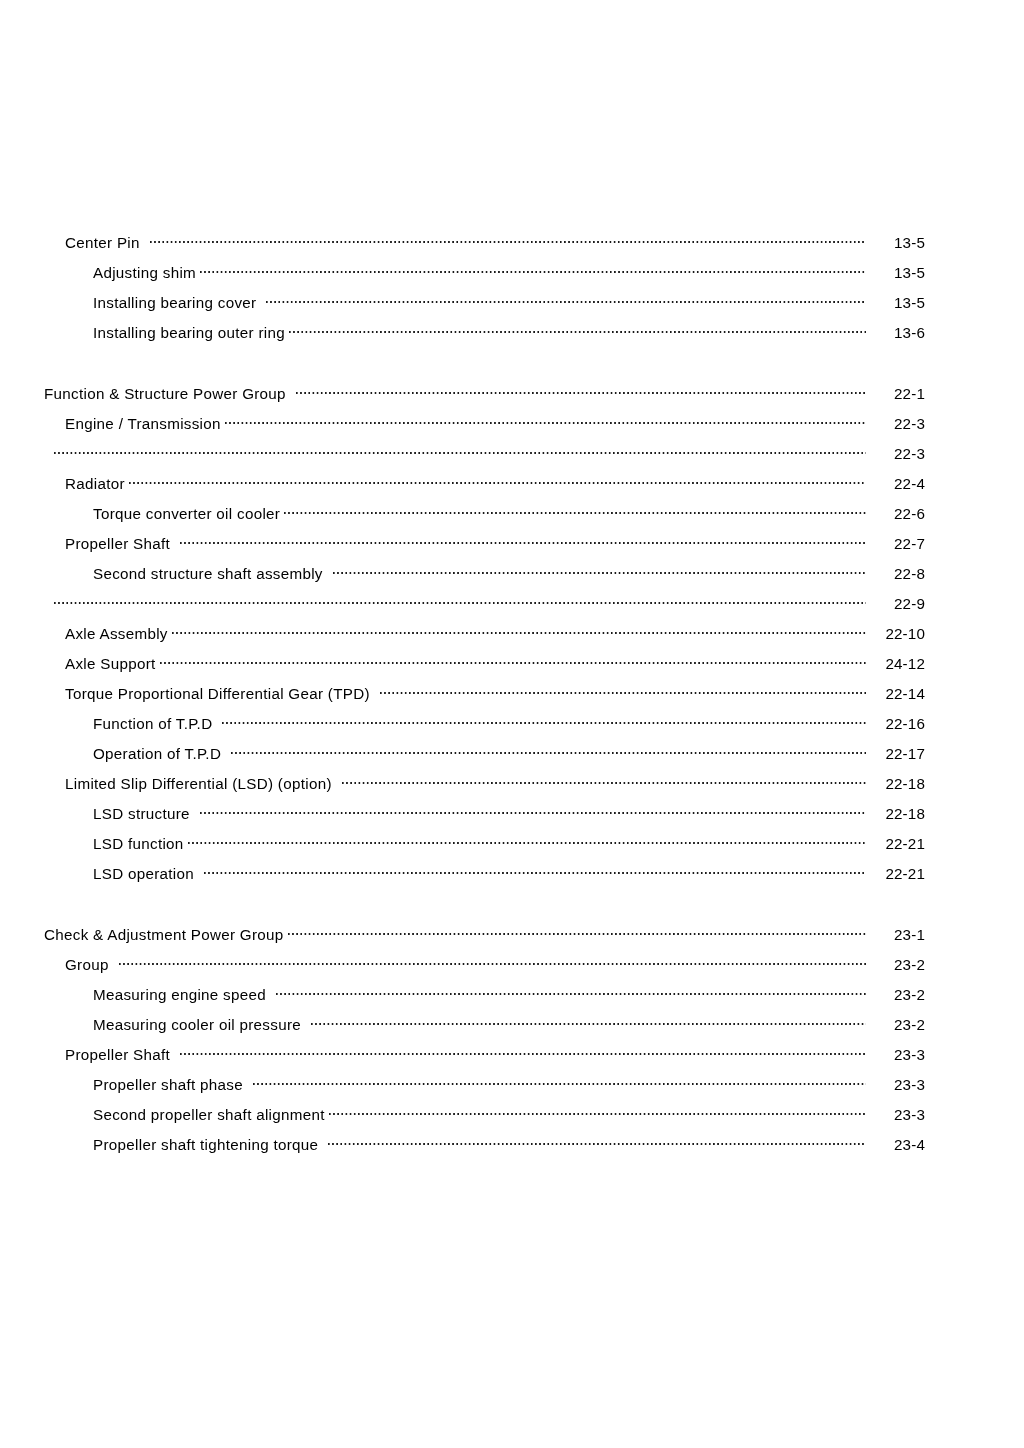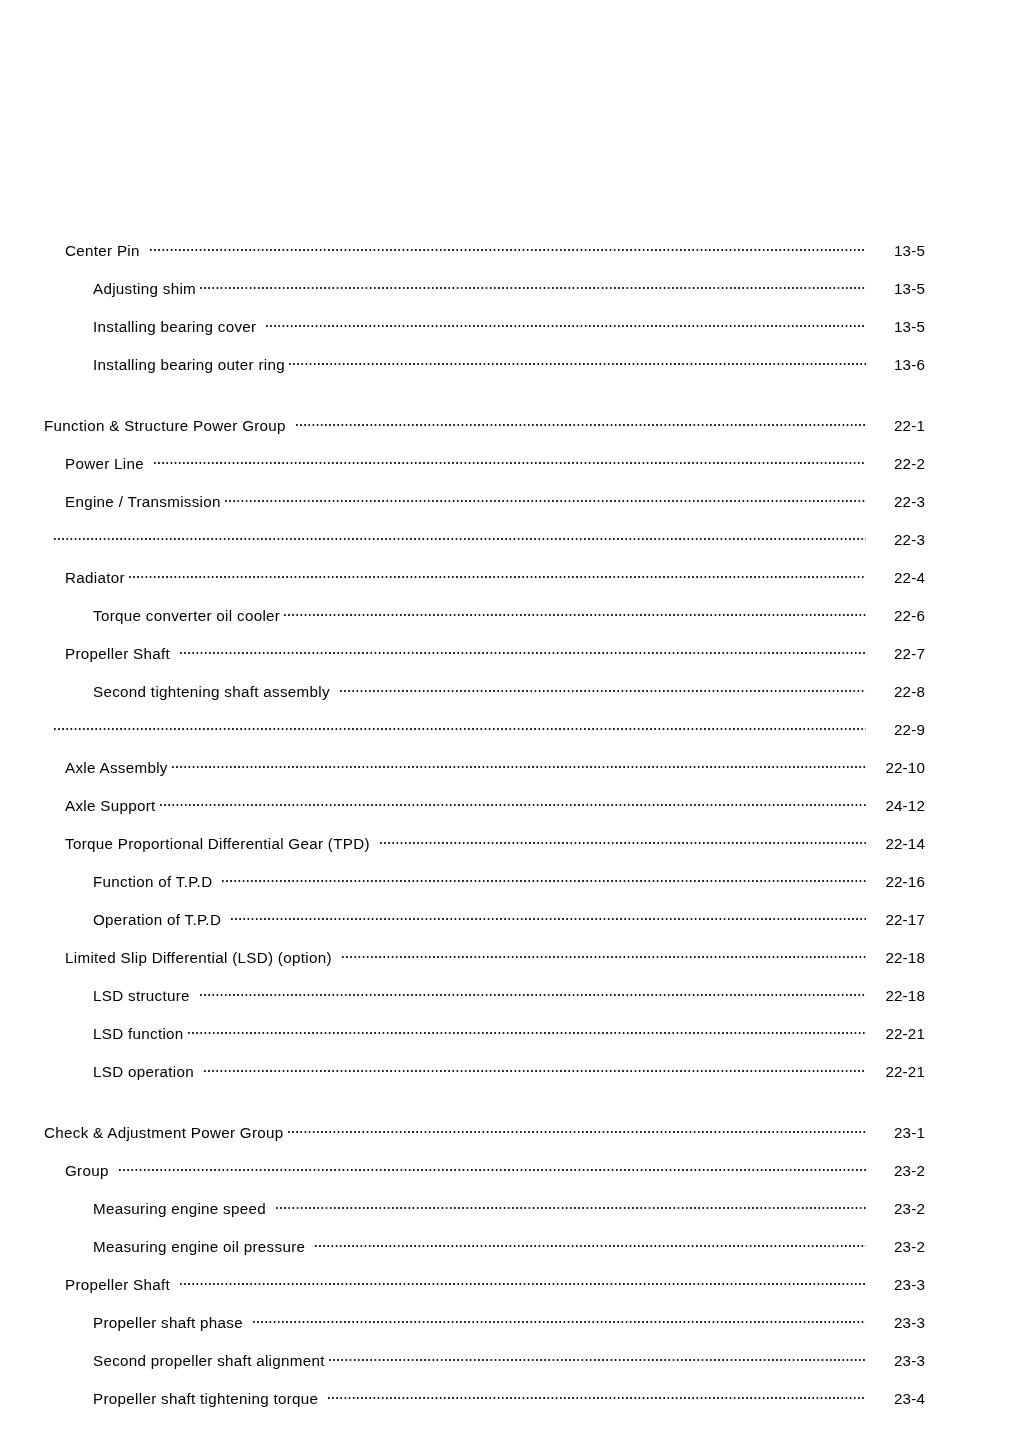--- a/index.html
+++ b/index.html
@@ -37,21 +37,20 @@
 
   .toc-entry {
     display: flex;
     align-items: baseline;
     width: 100%;
     height: 30px;
     font-size: 15.2px;
     line-height: 30px;
     white-space: nowrap;
     overflow: hidden;
-    margin-top: 8px;
   }
 
   .entry-label {
     flex: 0 0 auto;
     letter-spacing: 0.02em;
   }
 
   
   .lvl1 .entry-label { margin-left: 0px; }
   .lvl2 .entry-label { margin-left: 21px; }
@@ -114,25 +113,20 @@
           <span class="entry-leader"></span>
           <span class="entry-page">13-6</span>
         </div>
       </div>
       <div class="toc-block">
         <div class="toc-entry lvl1 gap-wide">
           <span class="entry-label">Function &amp; Structure Power Group</span>
           <span class="entry-leader"></span>
           <span class="entry-page">22-1</span>
         </div>
-        <div class="toc-entry lvl2 gap-wide">
-          <span class="entry-label">Power Line</span>
-          <span class="entry-leader"></span>
-          <span class="entry-page">22-2</span>
-        </div>
         <div class="toc-entry lvl2 gap-tight">
           <span class="entry-label">Engine / Transmission</span>
           <span class="entry-leader"></span>
           <span class="entry-page">22-3</span>
         </div>
         <div class="toc-entry lvl3 gap-wide">
           <span class="entry-leader"></span>
           <span class="entry-page">22-3</span>
         </div>
         <div class="toc-entry lvl2 gap-tight">
@@ -144,21 +138,21 @@
           <span class="entry-label">Torque converter oil cooler</span>
           <span class="entry-leader"></span>
           <span class="entry-page">22-6</span>
         </div>
         <div class="toc-entry lvl2 gap-wide">
           <span class="entry-label">Propeller Shaft</span>
           <span class="entry-leader"></span>
           <span class="entry-page">22-7</span>
         </div>
         <div class="toc-entry lvl3 gap-wide">
-          <span class="entry-label">Second tightening shaft assembly</span>
+          <span class="entry-label">Second structure shaft assembly</span>
           <span class="entry-leader"></span>
           <span class="entry-page">22-8</span>
         </div>
         <div class="toc-entry lvl3 gap-wide">
           <span class="entry-leader"></span>
           <span class="entry-page">22-9</span>
         </div>
         <div class="toc-entry lvl2 gap-tight">
           <span class="entry-label">Axle Assembly</span>
           <span class="entry-leader"></span>
@@ -215,21 +209,21 @@
           <span class="entry-label">Group</span>
           <span class="entry-leader"></span>
           <span class="entry-page">23-2</span>
         </div>
         <div class="toc-entry lvl3 gap-wide">
           <span class="entry-label">Measuring engine speed</span>
           <span class="entry-leader"></span>
           <span class="entry-page">23-2</span>
         </div>
         <div class="toc-entry lvl3 gap-wide">
-          <span class="entry-label">Measuring engine oil pressure</span>
+          <span class="entry-label">Measuring cooler oil pressure</span>
           <span class="entry-leader"></span>
           <span class="entry-page">23-2</span>
         </div>
         <div class="toc-entry lvl2 gap-wide">
           <span class="entry-label">Propeller Shaft</span>
           <span class="entry-leader"></span>
           <span class="entry-page">23-3</span>
         </div>
         <div class="toc-entry lvl3 gap-wide">
           <span class="entry-label">Propeller shaft phase</span>

